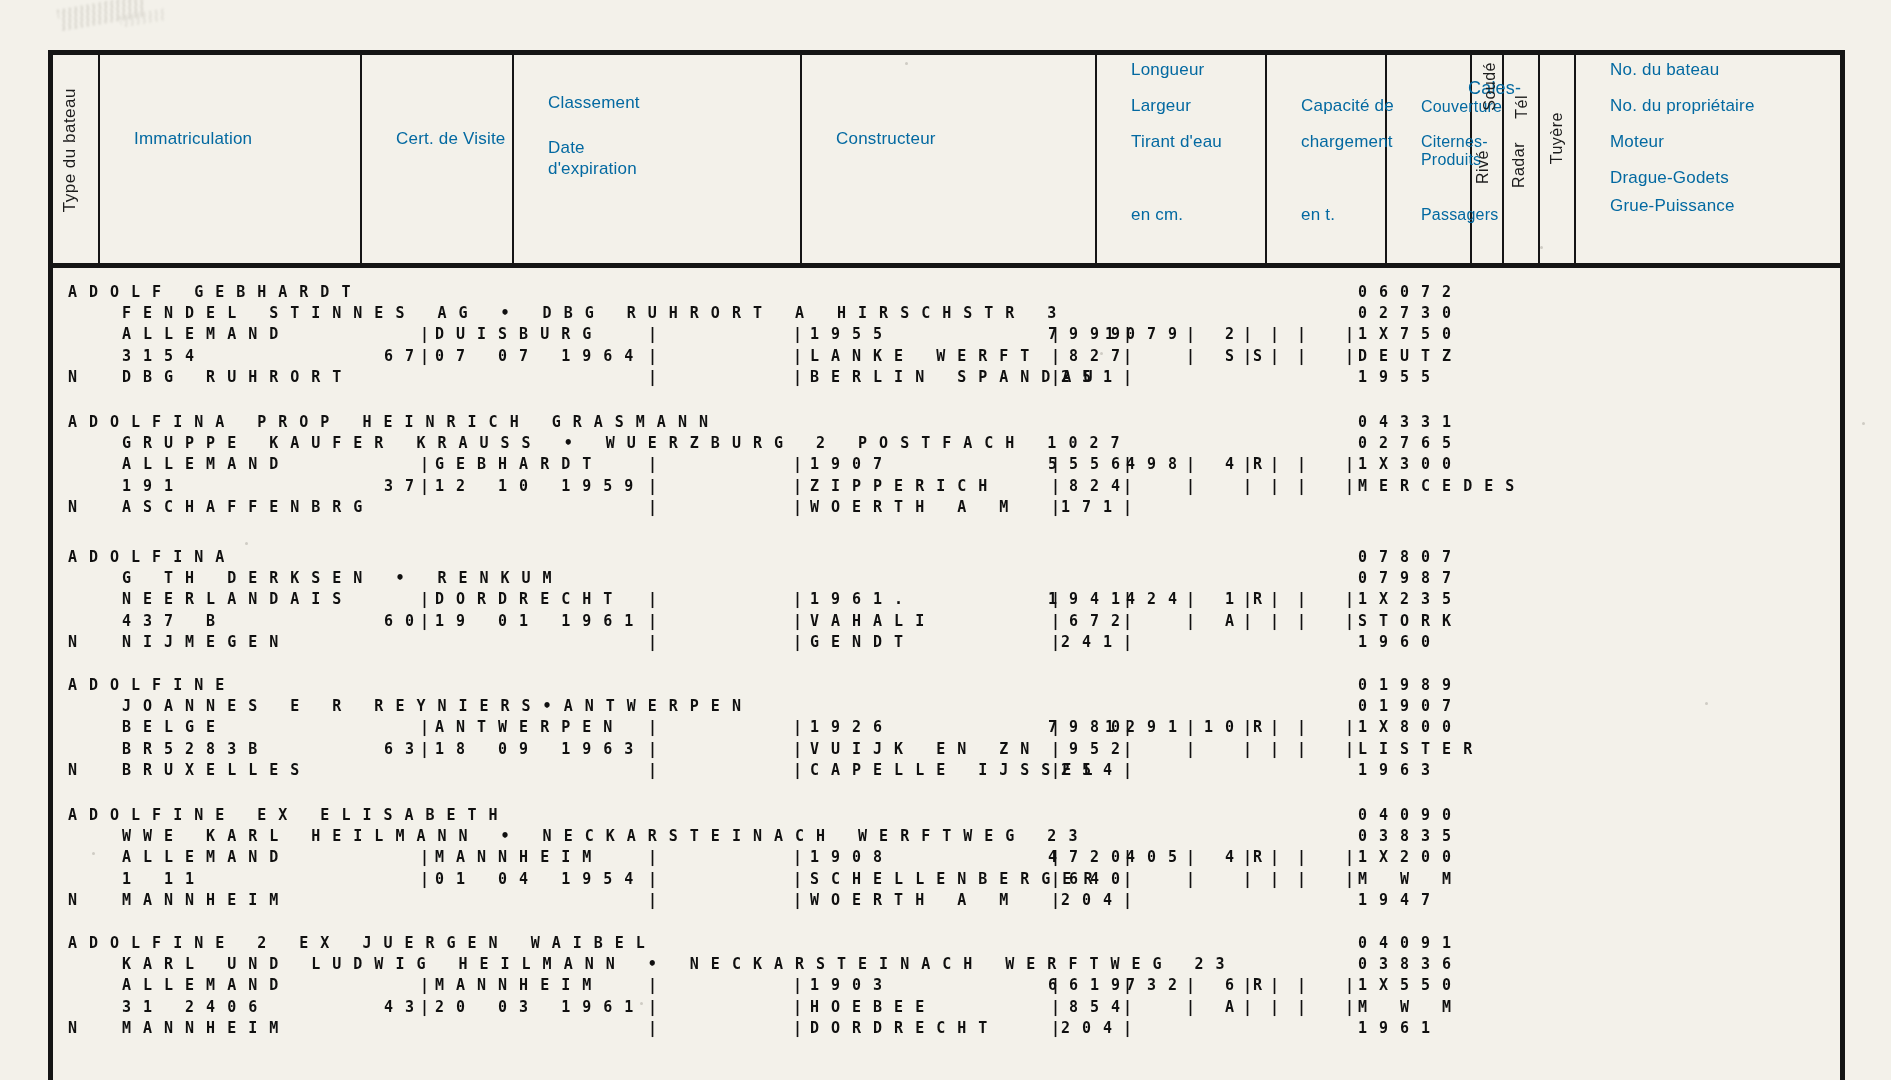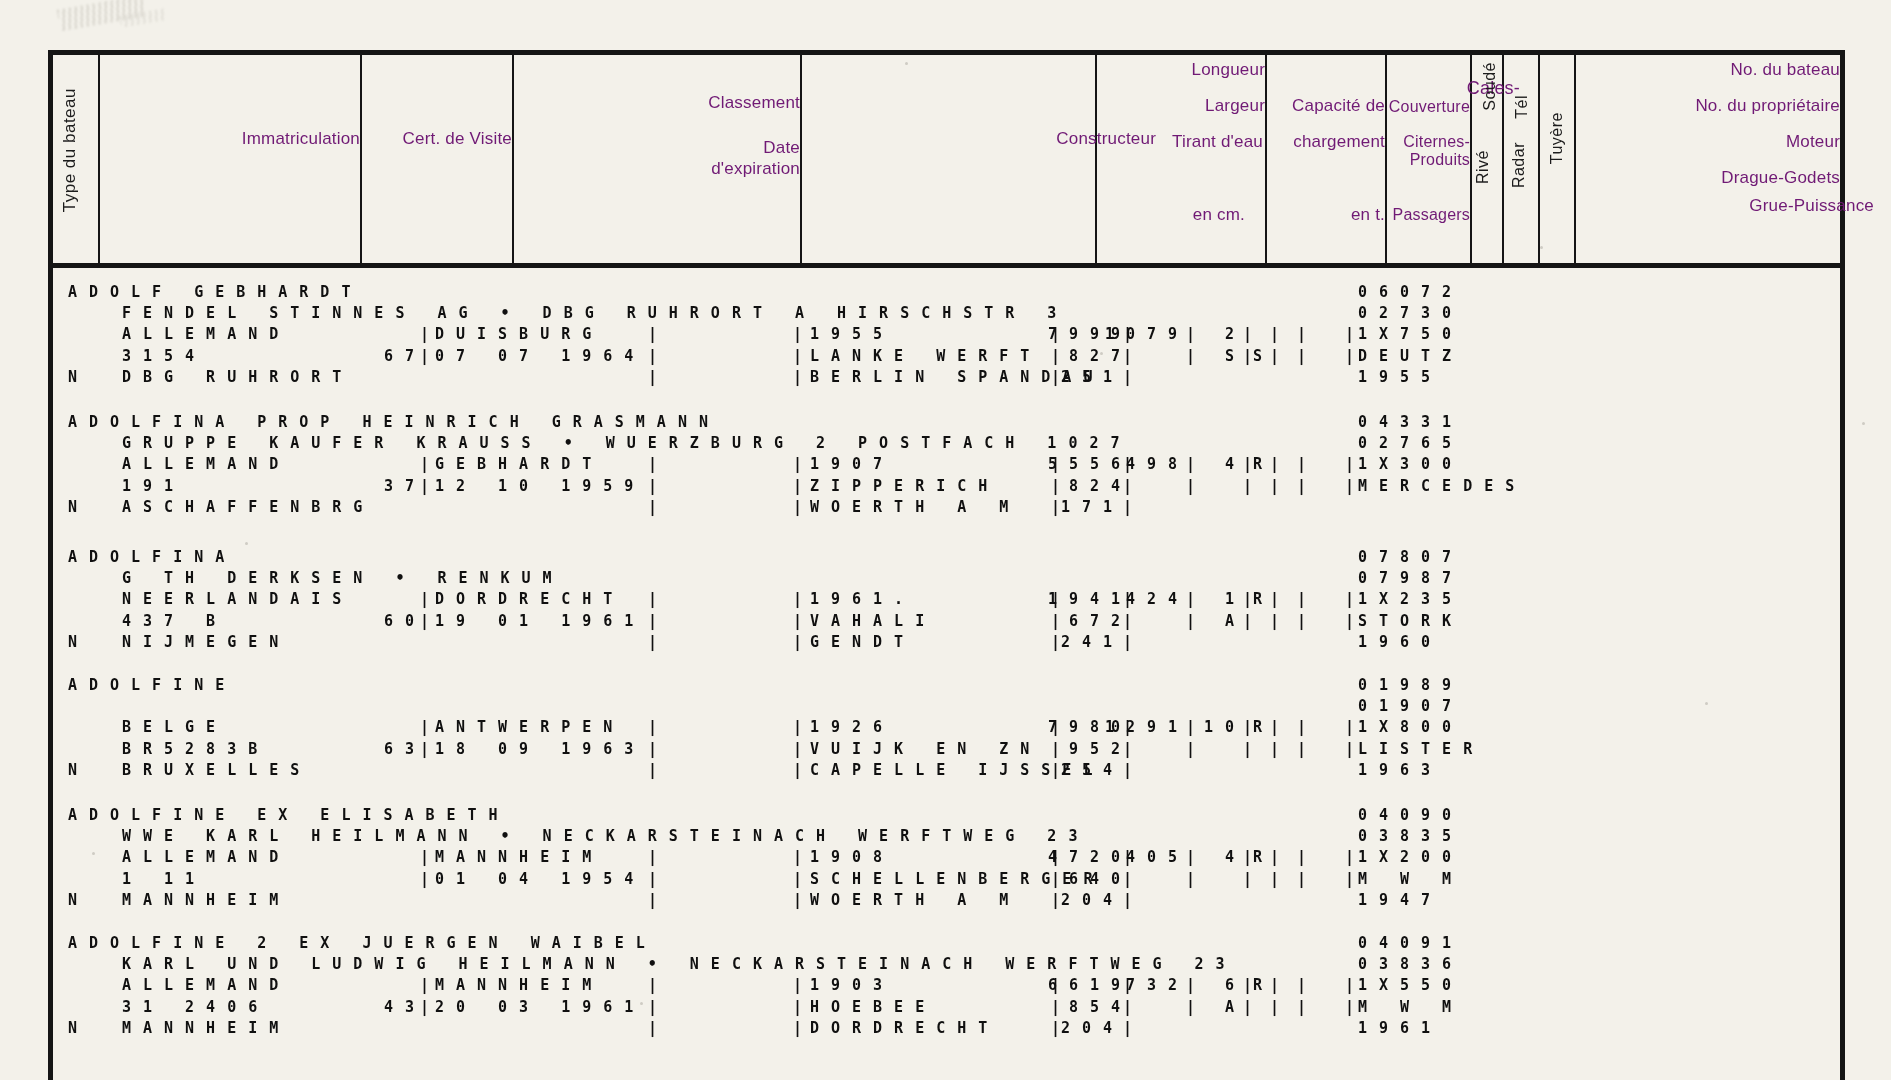--- a/index.html
+++ b/index.html
@@ -5,21 +5,21 @@
   html,body{margin:0;padding:0;background:#e8e6df;}
   .page{position:relative;width:1891px;height:1080px;background:#f3f1ea;overflow:hidden;
         font-family:"Liberation Sans", sans-serif;color:#1a1a1a;}
   
   .rule{position:absolute;background:#151515;}
   .v-outer{width:5px;top:50px;height:1030px;}
   .v-in{width:2px;top:55px;height:208px;}
   .h-top{left:48px;width:1797px;top:50px;height:5px;}
   .h-mid{left:48px;width:1797px;top:263px;height:5px;}
   
-  .hx{position:absolute;font-size:17px;line-height:20px;text-align:right;color:#701a75;letter-spacing:.2px;}
+  .hx{position:absolute;font-size:17px;line-height:20px;text-align:left;color:#0369a1;letter-spacing:.2px;margin-left:36px;}
   .vtext{position:absolute;writing-mode:vertical-rl;transform:rotate(180deg);
          font-size:17px;color:#1c1c1c;letter-spacing:.5px;}
   
   .t{position:absolute;white-space:pre;font-family:"DejaVu Sans Mono", monospace;
      font-weight:bold;font-size:15px;line-height:19px;letter-spacing:12px;color:#101010;}
   .entry{position:absolute;left:0;top:0;width:1891px;height:112px;}
   .l1{top:0px;} .l2{top:21px;} .l3{top:42px;} .l4{top:64px;} .l5{top:85px;}
   .x-name{left:68px;} .x-ind{left:122px;} .x-city{left:435px;} .x-b{left:810px;}
   .x-no{left:1358px;} .x-r{left:1253px;}
   .x-len{right:759px;} .x-cap{right:702px;} .x-cal{right:645px;}
@@ -260,20 +260,21 @@
     <span class="t l5 x-p4">|</span>
     <span class="t l5 x-dra">241</span>
     <span class="t l5 x-p5">|</span>
     <span class="t l5 x-no">1960</span>
   </div>
 
   <div class="entry" style="top: 676px; text-decoration: underline;">
     <span class="t l1 x-name">ADOLFINE</span>
     <span class="t l1 x-no">01989</span>
 
+    <span class="t l2 x-ind">JOANNES E R REYNIERS•ANTWERPEN</span>
     <span class="t l2 x-no">01907</span>
 
     <span class="t l3 x-ind">BELGE</span>
     <span class="t l3 x-p1">|</span>
     <span class="t l3 x-city">ANTWERPEN</span>
     <span class="t l3 x-p2">|</span>
     <span class="t l3 x-p3">|</span>
     <span class="t l3 x-b">1926</span>
     <span class="t l3 x-p4">|</span>
     <span class="t l3 x-len">7980</span>

